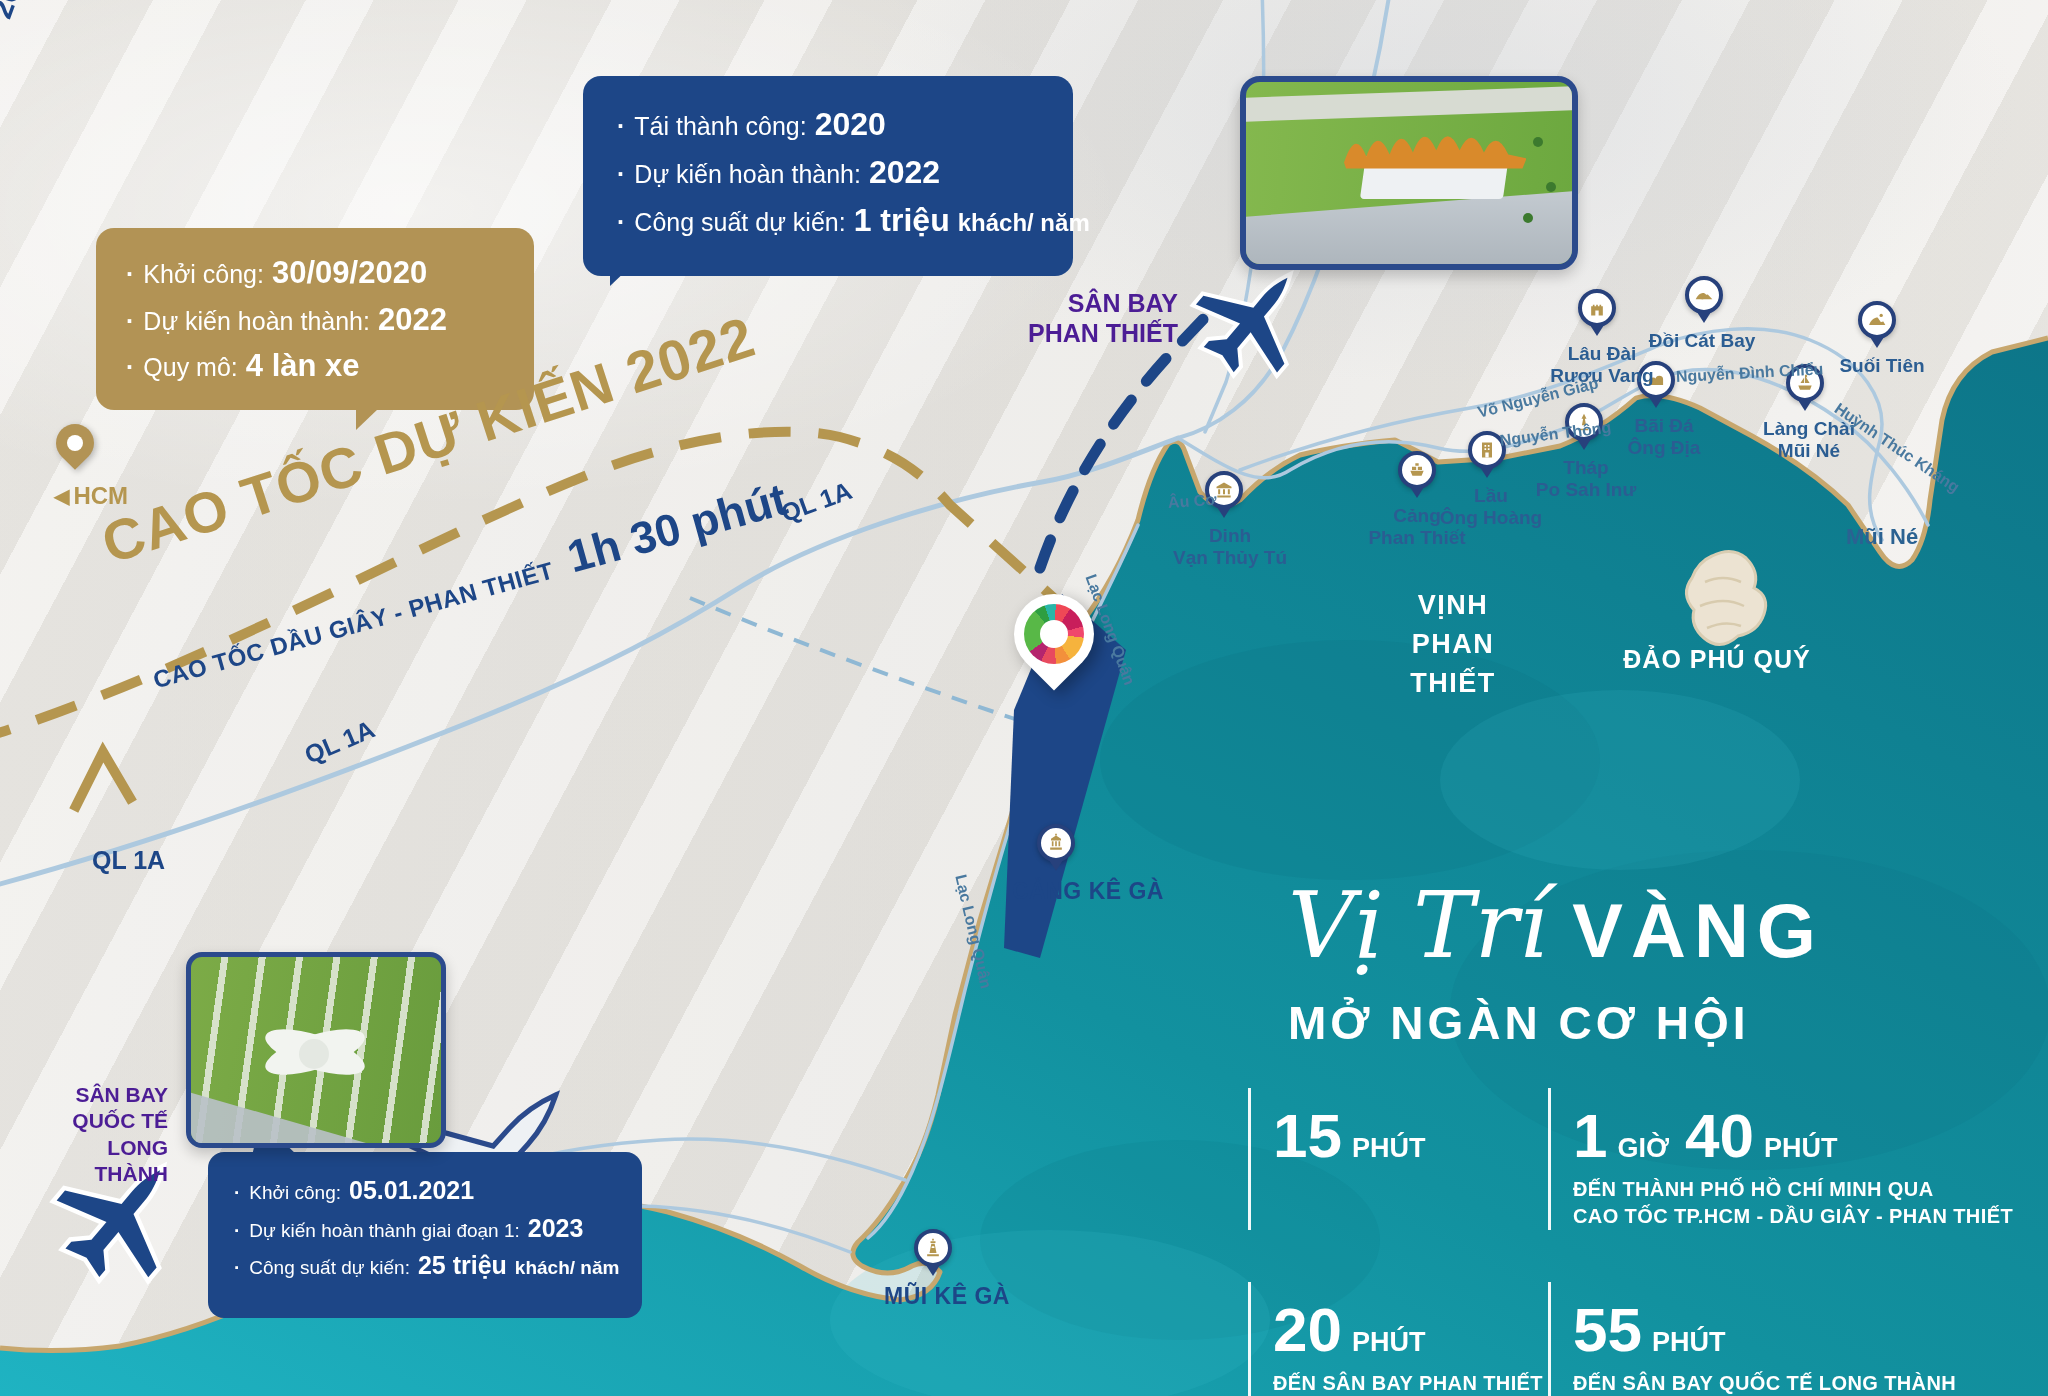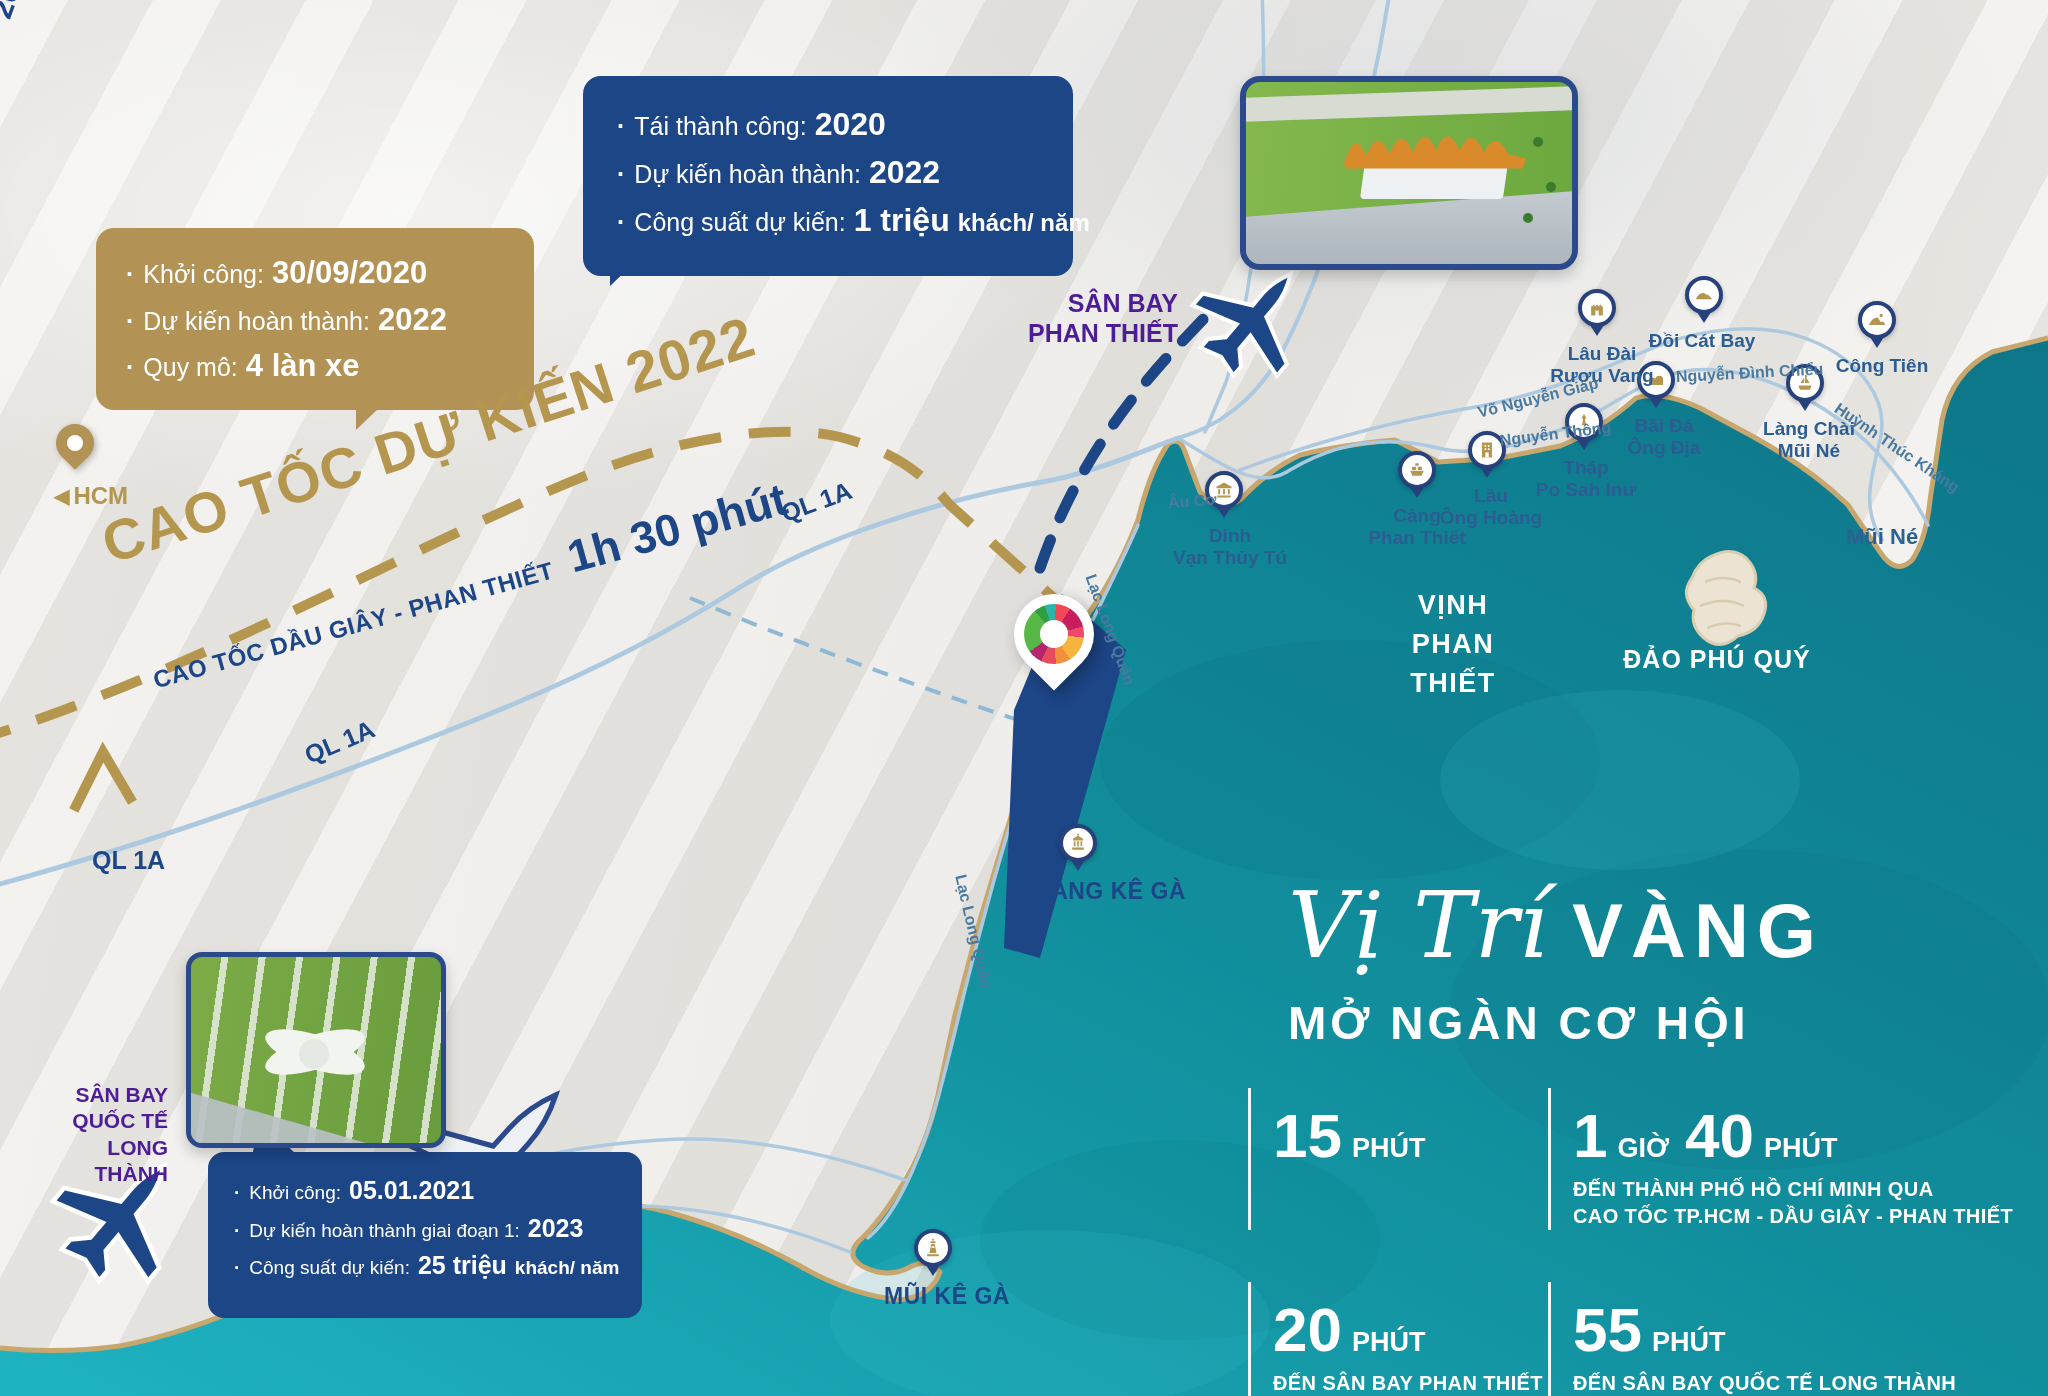--- a/index.html
+++ b/index.html
@@ -371,36 +371,36 @@
         <span class="poi-circle">
           <span class="poi-icon">
             <svg viewBox="0 0 24 24">
               <circle cx="17" cy="6.5" r="2" fill="currentColor"></circle>
               <path fill="currentColor" d="M2.5 18C5 11.5 8.8 9 12.8 9L19 18Z"></path>
               <path fill="currentColor" d="M14 18c1.5-2.8 3.4-4.2 5.6-4.2L22 18Z"></path>
             </svg>
           </span>
         </span>
         <span class="poi-tip"></span>
-        <div class="poi-label" style="transform: translateX(5px);">Công Tiên</div>
+        <div class="poi-label" style="transform: translateX(5px);">Suối Tiên</div>
       </div>
       <div class="poi" style="left: 1805px; top: 364px;">
         <span class="poi-circle">
           <span class="poi-icon">
             <svg viewBox="0 0 24 24">
               <path fill="currentColor" d="M12 3l5.5 9H12Zm-1 2.5L6.5 12H11ZM4 15h16l-2 5H6Z"></path>
               <path fill="currentColor" d="M12 2h3l-1 1.5 1 1.5h-3Z"></path>
             </svg>
           </span>
         </span>
         <span class="poi-tip"></span>
         <div class="poi-label" style="transform: translateX(4px);">Làng Chài
 Mũi Né</div>
       </div>
-      <div class="poi poi-caps" style="left: 1078px; top: 824px;">
+      <div class="poi poi-caps" style="left: 1056px; top: 824px;">
         <span class="poi-circle">
           <span class="poi-icon">
             <svg viewBox="0 0 24 24">
               <path fill="currentColor" d="M12 3 6 7v2h12V7Zm-5 7h2v6H7Zm4 0h2v6h-2Zm4 0h2v6h-2ZM5 17.5h14V20H5Z"></path>
               <path fill="currentColor" d="M11 1h2v2h-2Z"></path>
             </svg>
           </span>
         </span>
         <span class="poi-tip"></span>
         <div class="poi-label" style="transform: translateX(32px);">CẢNG KÊ GÀ</div>

